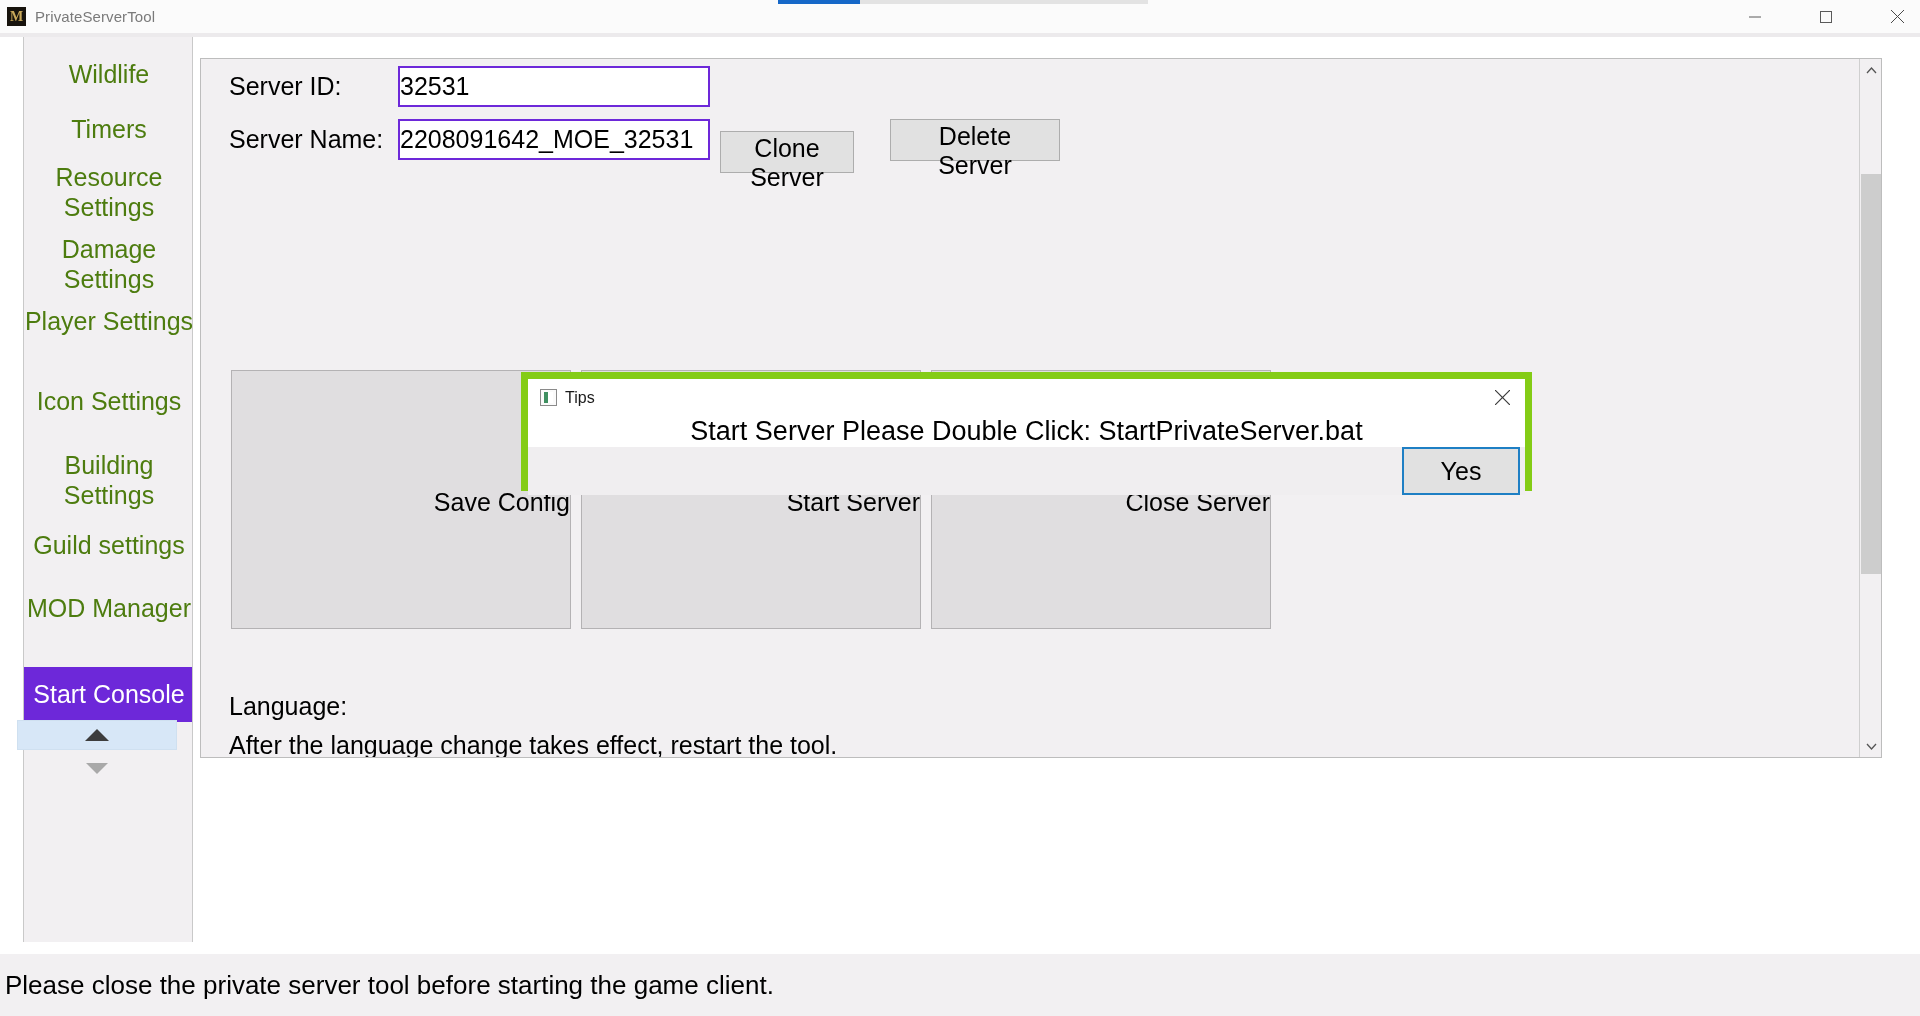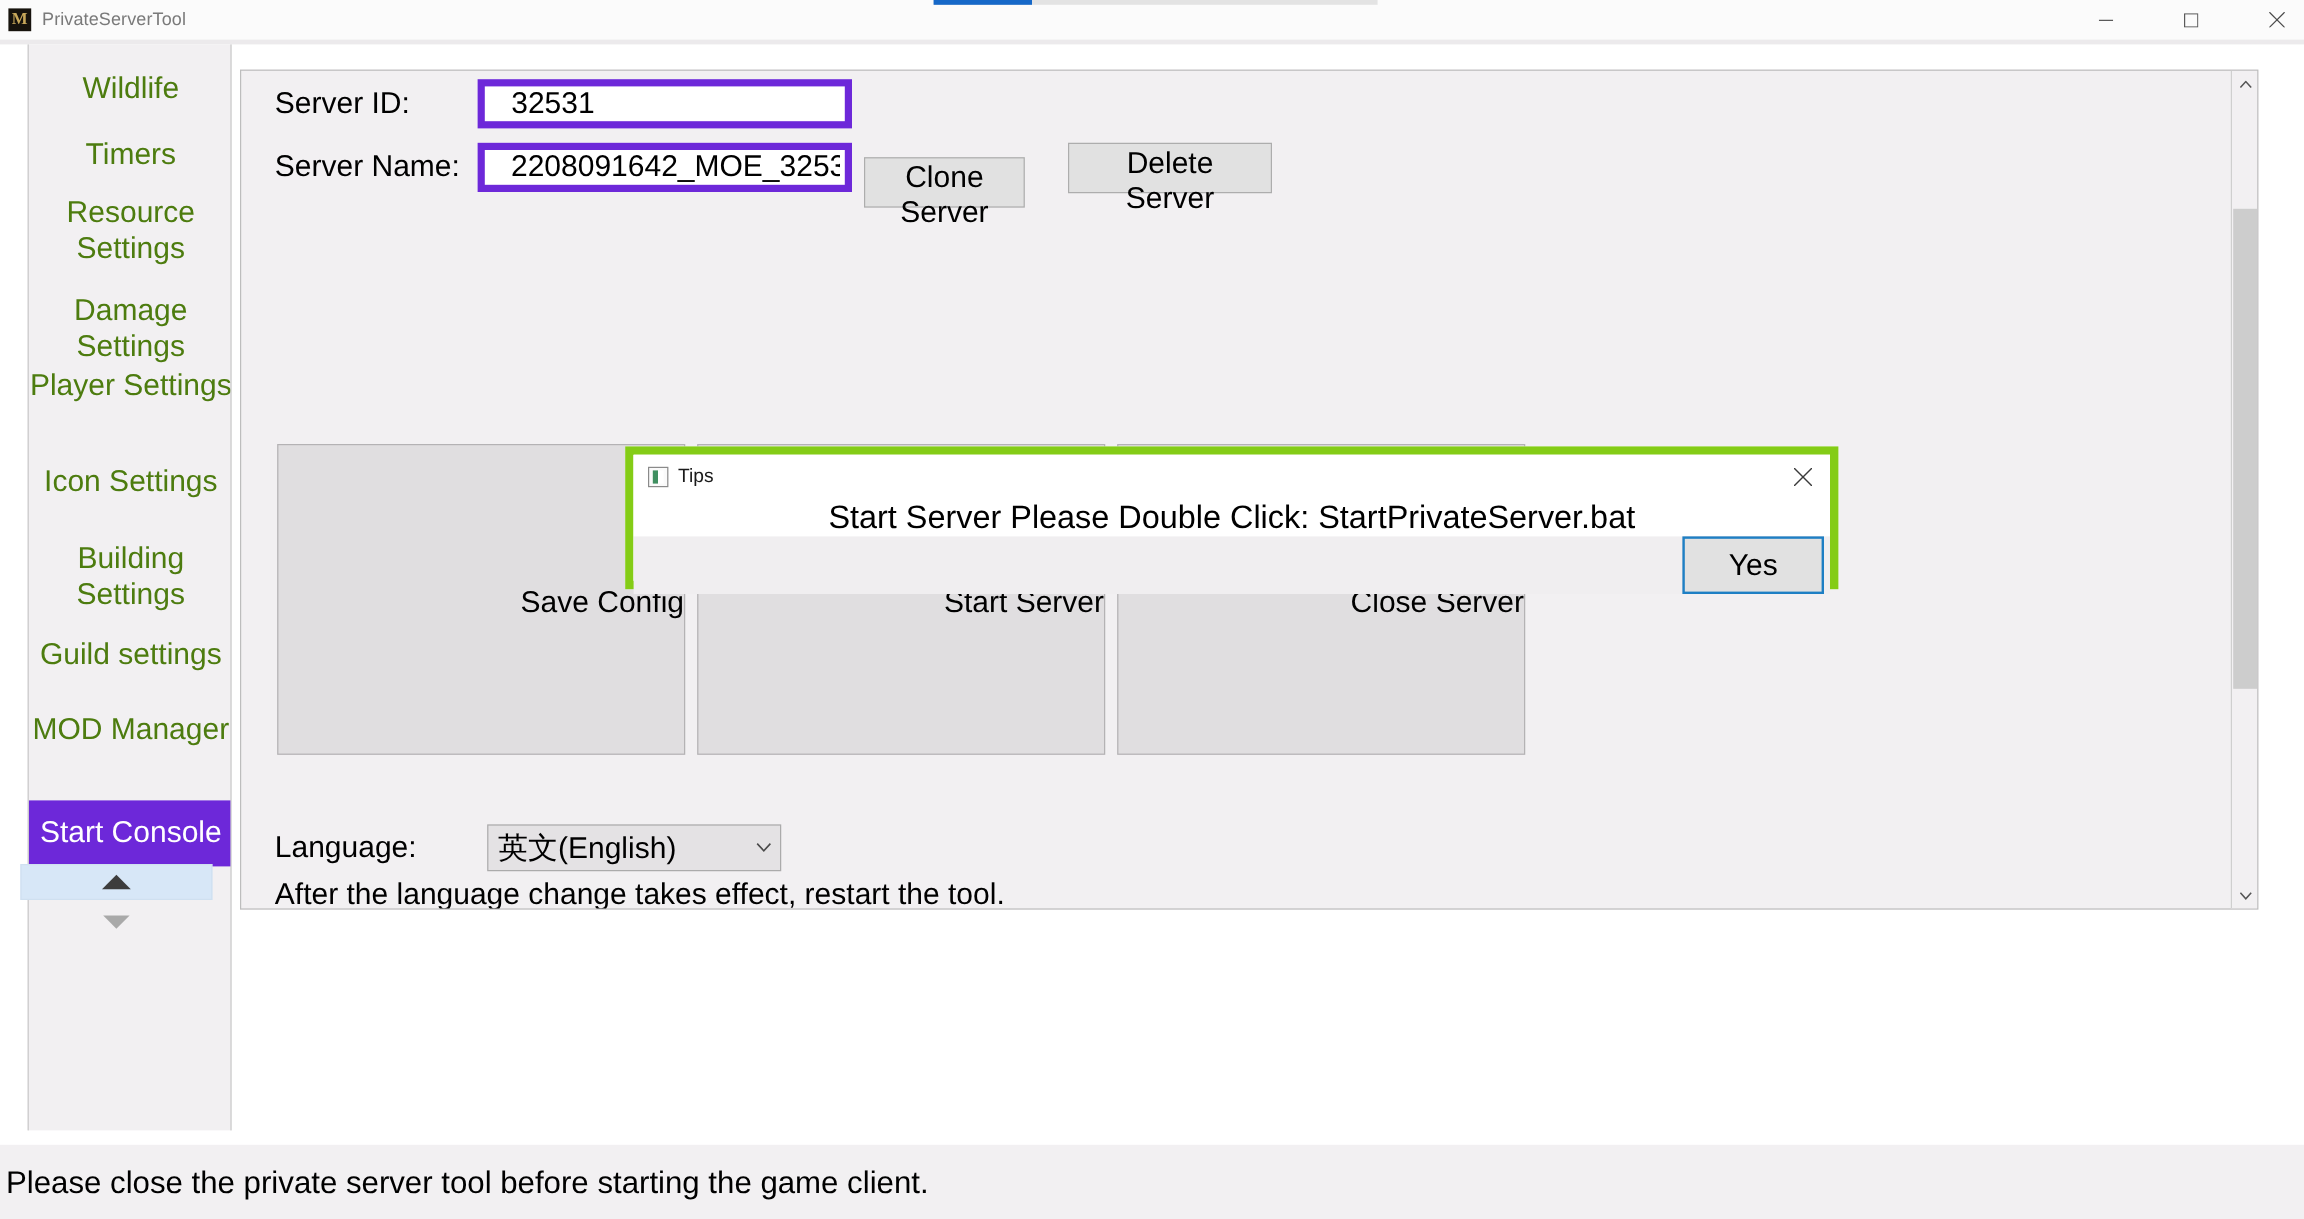--- a/index.html
+++ b/index.html
@@ -89,23 +89,23 @@
   #content-clip {
     position: absolute; left: 0; top: 0; width: 1658px; height: 698px;
     overflow: hidden;
   }
 
   .row-label {
     font-size: 25px; color: #000; white-space: nowrap;
   }
   .txtbox {
     background: #ffffff;
-    border: 6px solid #6d28d9;
-    font-size: 25px; color: #000;
-    padding: 2px 4px 3px 22px;
+    border: 2px solid #6d28d9;
+    font-size: 25px; color: #000;
+    padding: 2px 4px 3px 0;
     font-family: "Liberation Sans", sans-serif;
     outline: none;
   }
   .winbtn {
     background: #e1e1e1;
     border: 1px solid #adadad;
     font-size: 25px; color: #000;
     font-family: "Liberation Sans", sans-serif;
     padding: 2px 10px 4px 10px;
     cursor: default;
@@ -250,21 +250,21 @@
   <div id="nav-list">
     <div class="nav-item" style="position:absolute;top:23px;left:0;">
       <span>Wildlife</span>
     </div>
     <div class="nav-item" style="position:absolute;top:78px;left:0;">
       <span>Timers</span>
     </div>
     <div class="nav-item two-line" style="position:absolute;top:126px;left:0;width:170px;">
       <span>Resource Settings</span>
     </div>
-    <div class="nav-item two-line" style="position:absolute;top:208px;left:0;width:170px;">
+    <div class="nav-item two-line" style="position:absolute;top:198px;left:0;width:170px;">
       <span>Damage Settings</span>
     </div>
     <div class="nav-item two-line" style="position:absolute;top:270px;left:0;width:170px;">
       <span>Player Settings</span>
     </div>
     <div class="nav-item" style="position:absolute;top:350px;left:-3px;width:176px;">
       <span>Icon Settings</span>
     </div>
     <div class="nav-item two-line" style="position:absolute;top:414px;left:0;width:170px;">
       <span>Building Settings</span>
@@ -308,28 +308,20 @@
       <span class="bigbtn-label">Save Config</span>
     </div>
     <div class="bigbtn" style="position:absolute;left:380px;top:311px;width:340px;height:259px;">
       <span class="bigbtn-label">Start Server</span>
     </div>
     <div class="bigbtn" style="position:absolute;left:730px;top:311px;width:340px;height:259px;">
       <span class="bigbtn-label">Close Server</span>
     </div>
 
     <div class="row-label" style="position:absolute;left:28px;top:633px;">Language:</div>
-    <div id="lang-select" style="position:absolute;left:205px;top:628px;width:245px;height:39px;">
-      <span id="lang-value">英文(English)</span>
-      <span id="lang-chevron">
-        <svg width="13" height="9" viewBox="0 0 13 9">
-            <polyline points="1,1 6.5,7 12,1" fill="none" stroke="#4a4a4a" stroke-width="1.3"></polyline>
-          </svg>
-      </span>
-    </div>
     <div class="row-label" style="position:absolute;left:28px;top:672px;">After the language change takes effect, restart the tool.</div>
   </div>
 
   <div id="vscroll">
     <div class="vs-arrow" id="vs-up">
       <svg width="11" height="7" viewBox="0 0 11 7">
           <polyline points="1,6 5.5,1 10,6" fill="none" stroke="#555" stroke-width="1.3"></polyline>
         </svg>
     </div>
     <div id="vs-thumb"></div>

